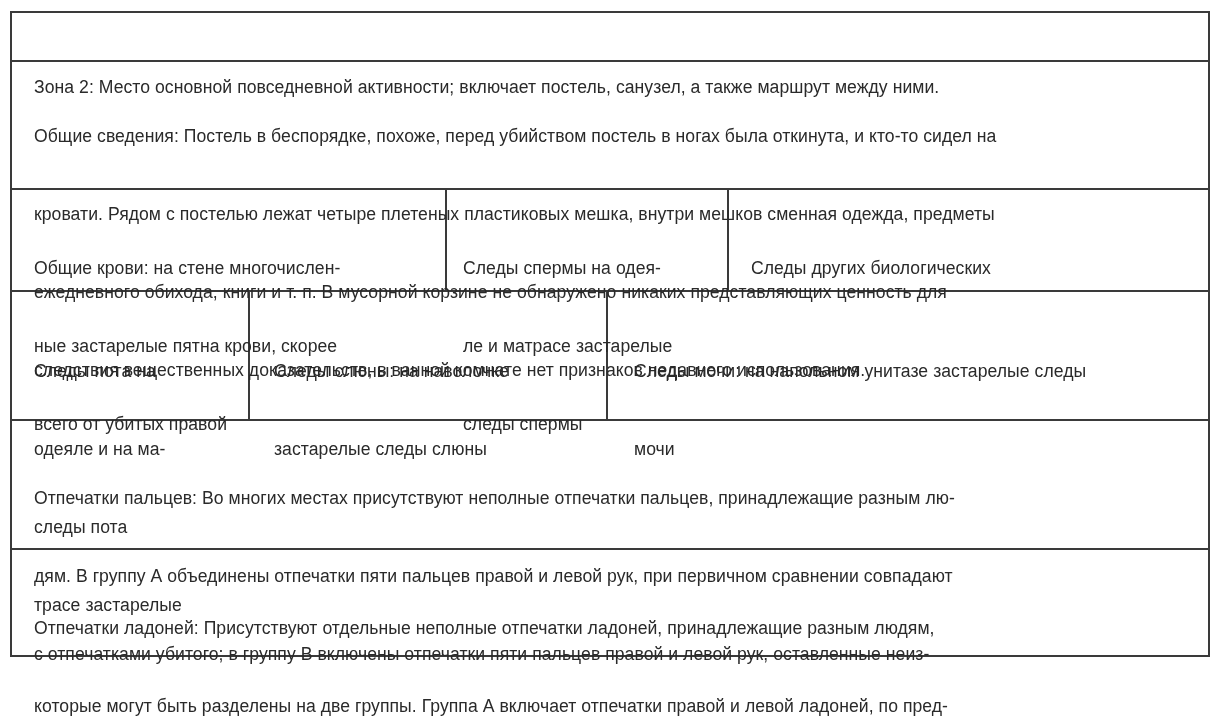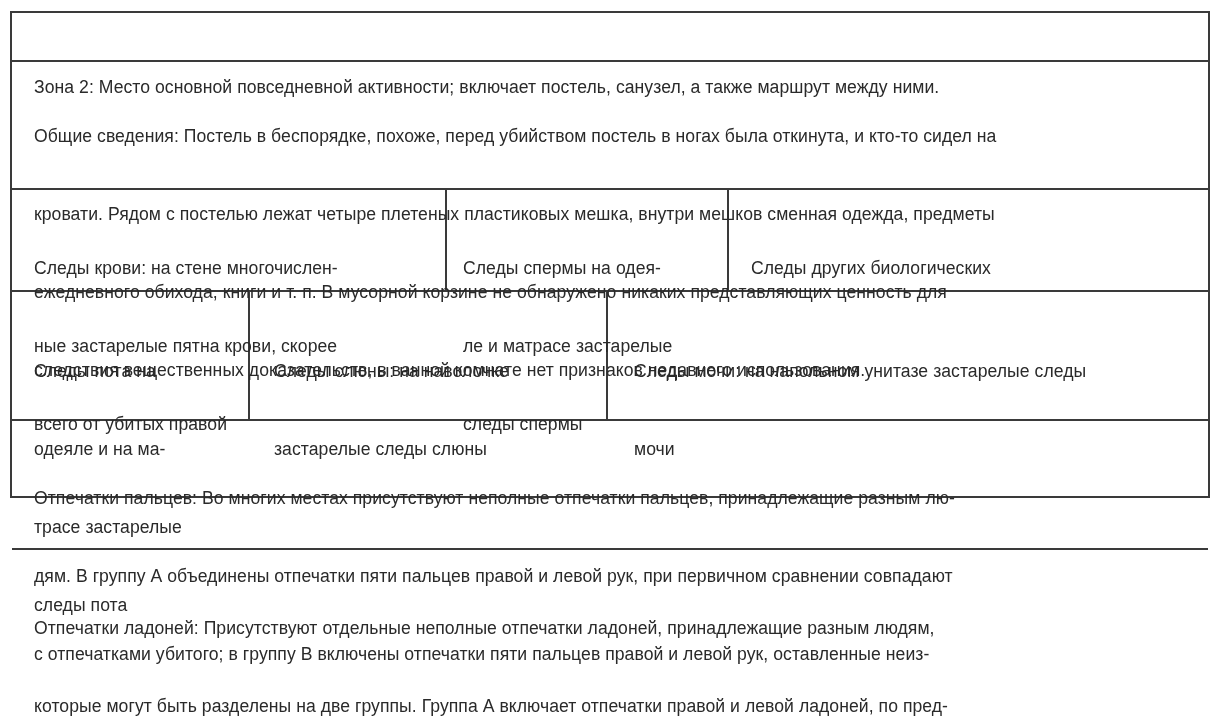--- a/index.html
+++ b/index.html
@@ -1,18 +1,18 @@
 <!DOCTYPE html>
 <html><head>
   <meta charset="utf-8">
   <style>
     html, body { margin: 0; padding: 0; background: #ffffff; }
     body { width: 1220px; height: 716px; position: relative; overflow: hidden;
            font-family: "DejaVu Serif", "Liberation Serif", serif; color: #2a2a2a; }
-    .table { position: absolute; left: 10px; top: 11px; width: 1200px; height: 487px;
+    .table { position: absolute; left: 10px; top: 11px; width: 1200px; height: 646px;
              border: 2px solid #3a3a3a; box-sizing: border-box; }
     .hline { position: absolute; height: 2px; background: #3a3a3a; }
     .vline { position: absolute; width: 2px; background: #3a3a3a; }
     .txt { position: absolute; font-size: 17.6px; line-height: 26px; white-space: pre;
            font-family: "Liberation Sans", "DejaVu Sans", sans-serif; font-stretch: condensed;
            letter-spacing: 0.05px; }
     .line { display: block; white-space: nowrap; }
   </style>
 </head>
 <body>
@@ -36,38 +36,38 @@
   </div>
 
   <div class="txt" style="left:22px; top:58px;">
     <span class="line">Общие сведения: Постель в беспорядке, похоже, перед убийством постель в ногах была откинута, и кто-то сидел на</span>
     <span class="line">кровати. Рядом с постелью лежат четыре плетеных пластиковых мешка, внутри мешков сменная одежда, предметы</span>
     <span class="line">ежедневного обихода, книги и т. п. В мусорной корзине не обнаружено никаких представляющих ценность для</span>
     <span class="line">следствия вещественных доказательств, в ванной комнате нет признаков недавнего использования.</span>
   </div>
 
   <div class="txt" style="left:22px; top:190px;">
-    <span class="line">Следы крови: на стене многочислен-</span>
+    <span class="line">Общие крови: на стене многочислен-</span>
     <span class="line">ные застарелые пятна крови, скорее</span>
     <span class="line">всего от убитых правой</span>
   </div>
   <div class="txt" style="left:451px; top:190px;">
     <span class="line">Следы спермы на одея-</span>
     <span class="line">ле и матрасе застарелые</span>
     <span class="line">следы спермы</span>
   </div>
   <div class="txt" style="left:739px; top:190px;">
     <span class="line">Следы других биологических</span>
   </div>
 
   <div class="txt" style="left:22px; top:293px;">
     <span class="line">Следы пота на</span>
     <span class="line">одеяле и на ма-</span>
+    <span class="line">следы пота</span>
     <span class="line">трасе застарелые</span>
-    <span class="line">следы пота</span>
   </div>
   <div class="txt" style="left:262px; top:293px;">
     <span class="line">Следы слюны: на наволочке</span>
     <span class="line">застарелые следы слюны</span>
   </div>
   <div class="txt" style="left:622px; top:293px;">
     <span class="line">Следы мочи: на напольном унитазе застарелые следы</span>
     <span class="line">мочи</span>
   </div>
 

